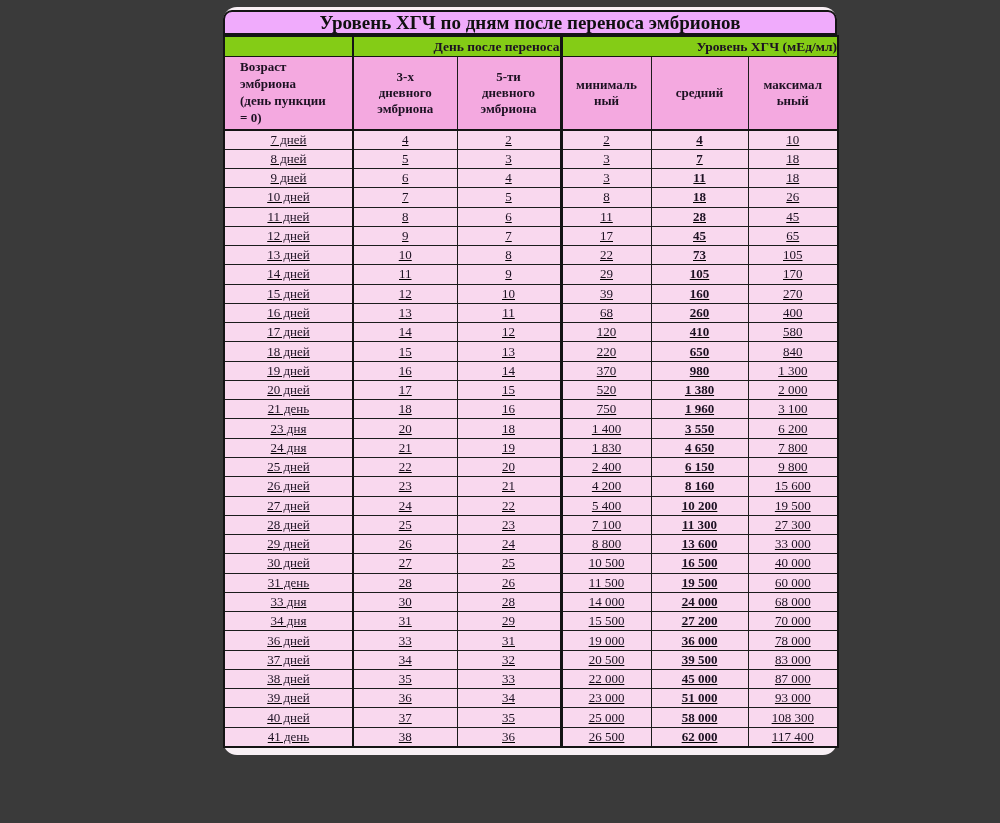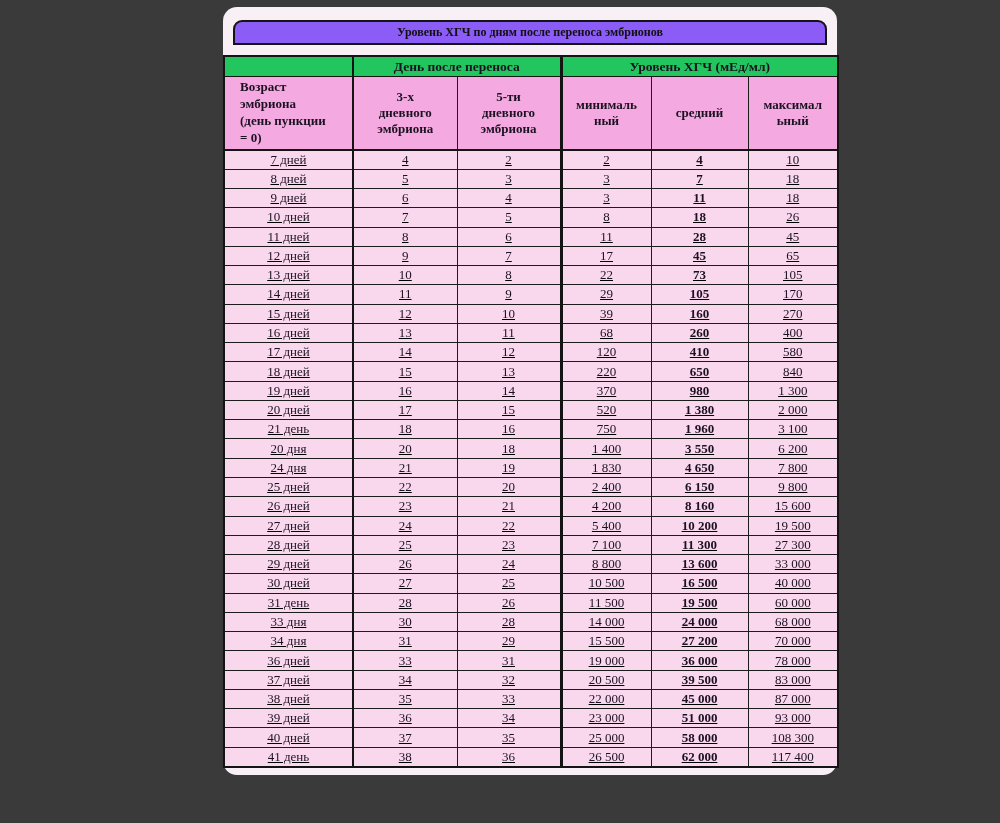--- a/index.html
+++ b/index.html
@@ -15,29 +15,29 @@
     left:223px;top:7px;
     width:614px;
     background:#f8f0f5;
     border-radius:14px;
     padding:3px 0 7px 0;
     box-sizing:border-box;
   }
   .title-bar{
     height:21px;
     line-height:21px;
-    background:#8b5cf6;
+    background:#f0abfc;
     border:2px solid #141414;
     border-radius:9px 9px 0 0;
     text-align:center;
     font-weight:bold;
-    font-size:12px;
+    font-size:19px;
     color:#101010;
     box-sizing:content-box;
-    margin:10px;
+    margin:0;
   }
   table.hcg{
     width:614px;
     border-collapse:collapse;
     table-layout:fixed;
     border:2px solid #141414;
     margin:0;
     background:#f9d8ee;
   }
   table.hcg th, table.hcg td{
@@ -45,25 +45,26 @@
     padding:0;
     text-align:center;
     color:#1c1122;
     font-size:13px;
     white-space:pre-line;
     overflow:hidden;
   }
   
   tr.group-row th{
     height:19px;
-    background:#22c55e;
+    background:#84cc16;
     font-weight:bold;
     font-size:13.5px;
     border-bottom:1.5px solid #141414;
     white-space:nowrap;
+    text-align:right;
   }
   tr.colhead-row th{
     height:72px;
     background:#f4a9e0;
     font-weight:bold;
     border-bottom:2px solid #141414;
     vertical-align:middle;
     line-height:1.25;
   }
   tr.colhead-row th.age-head{
@@ -243,21 +244,21 @@
         </tr>
         <tr>
           <td>21 день</td>
           <td>18</td>
           <td>16</td>
           <td>750</td>
           <td>1 960</td>
           <td>3 100</td>
         </tr>
         <tr>
-          <td>20 дня</td>
+          <td>23 дня</td>
           <td>20</td>
           <td>18</td>
           <td>1 400</td>
           <td>3 550</td>
           <td>6 200</td>
         </tr>
         <tr>
           <td>24 дня</td>
           <td>21</td>
           <td>19</td>

